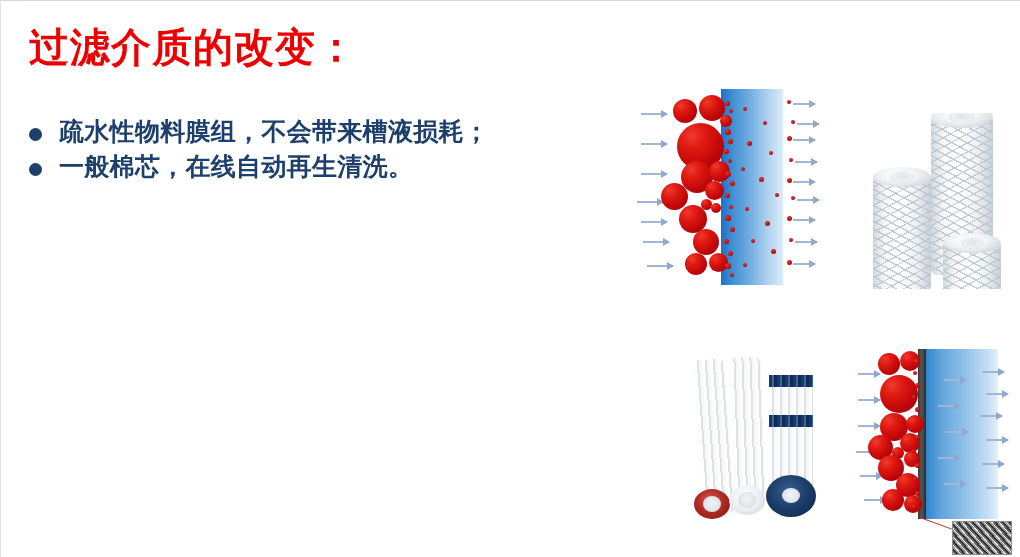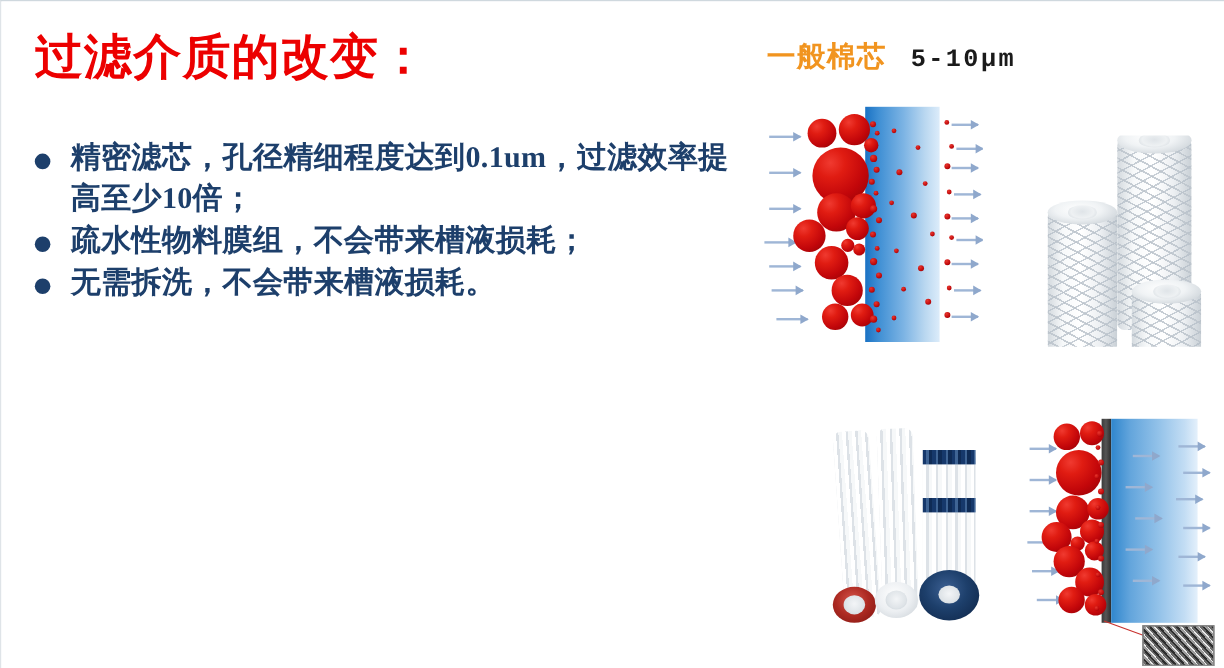--- a/index.html
+++ b/index.html
@@ -218,44 +218,36 @@
 </style>
 </head>
 <body>
 
 <div id="slide">
 
   <div id="title">过滤介质的改变：</div>
 
   <div id="bullets">
 
-    <div class="bullet-row">
-      <span class="bullet-dot"></span>
-      <span class="bullet-text">精密滤芯，孔径精细程度达到0.1um，过滤效率提高至少10倍；</span>
-    </div>
 
 
 
 
     <div class="bullet-row">
       <span class="bullet-dot"></span>
       <span class="bullet-text">疏水性物料膜组，不会带来槽液损耗；</span>
     </div>
 
     <div class="bullet-row">
       <span class="bullet-dot"></span>
-      <span class="bullet-text">无需拆洗，不会带来槽液损耗。</span>
+      <span class="bullet-text">一般棉芯，在线自动再生清洗。</span>
     </div>
 
   </div>
 
-  <div class="panel-head" id="head-top">
-    <span class="head-name">一般棉芯</span>
-    <span class="head-spec">5-10μm</span>
-  </div>
 
   <div class="figure" id="fig-cotton-diagram">
 
     <div class="membrane-soft" style="left:86px; top:8px; width:62px; height:196px;"></div>
 
     <div class="arrow" style="left:6px;  top:32px;  width:26px;"></div>
     <div class="arrow" style="left:6px;  top:62px;  width:26px;"></div>
     <div class="arrow" style="left:6px;  top:92px;  width:26px;"></div>
     <div class="arrow" style="left:2px;  top:120px; width:26px;"></div>
     <div class="arrow" style="left:6px;  top:140px; width:26px;"></div>

